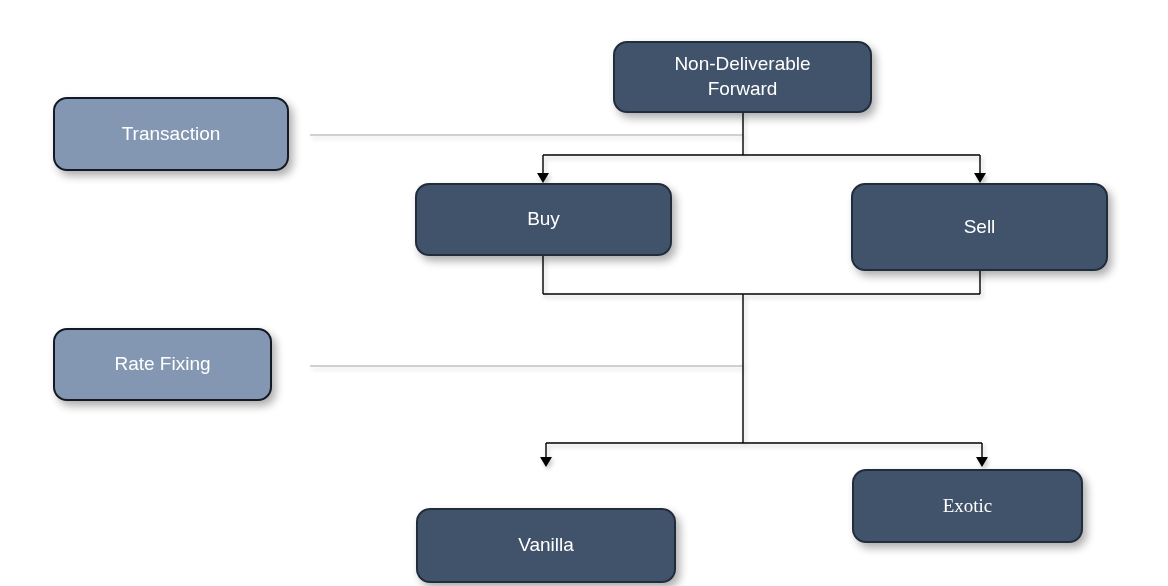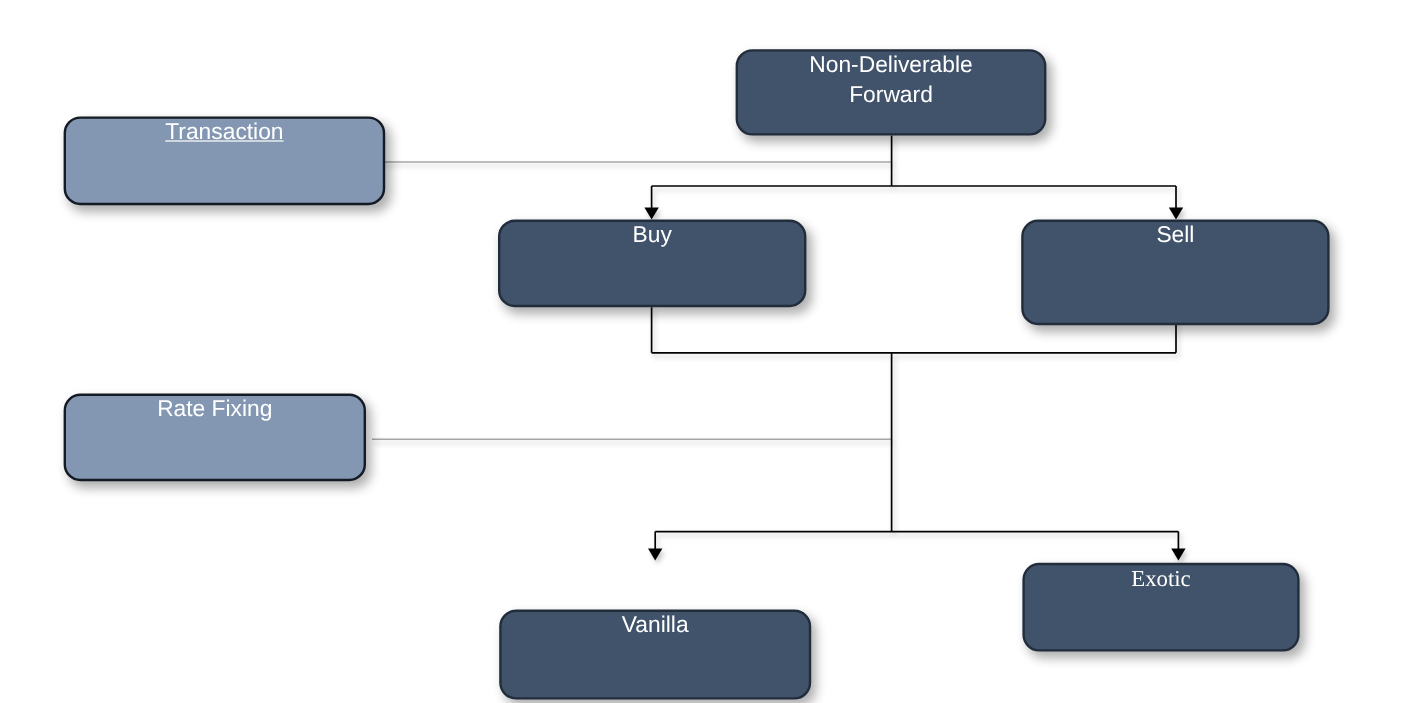--- a/index.html
+++ b/index.html
@@ -31,21 +31,21 @@
     stroke-width: 1.2;
     fill: none;
   }
   .arrowhead {
     fill: var(--connector_dark, #000000);
     stroke: none;
   }
   .node {
     position: absolute;
     display: flex;
-    align-items: flex-start;
+    align-items: center;
     justify-content: center;
     border-radius: 14px;
     color: var(--text_color, #ffffff);
     font-size: 19px;
     line-height: 1.3;
     text-align: center;
     box-shadow: 4px 5px 9px rgba(0,0,0,0.32);
     box-sizing: border-box;
   }
   .node.dark {
@@ -97,33 +97,33 @@
       <path class="line-dark" d="M982,443 L982,458"></path>
       <polygon class="arrowhead" points="540,457 552,457 546,467"></polygon>
       <polygon class="arrowhead" points="976,457 988,457 982,467"></polygon>
     </g>
   </svg>
 
   <div class="node dark wrap-narrow" style="left:613px; top:41px; width:259px; height:72px;">
     <span class="label">Non-Deliverable Forward</span>
   </div>
 
-  <div class="node light" style="left:53px; top:97px; width:268px; height:74px;text-decoration:underline;">
+  <div class="node light" style="left:53px; top:97px; width:236px; height:74px;">
     <span class="label">Transaction</span>
   </div>
 
   <div class="node dark" style="left:415px; top:183px; width:257px; height:73px;">
     <span class="label">Buy</span>
   </div>
 
   <div class="node dark" style="left:851px; top:183px; width:257px; height:88px;">
     <span class="label">Sell</span>
   </div>
 
-  <div class="node light" style="left:53px; top:328px; width:252px; height:73px;">
+  <div class="node light" style="left:53px; top:328px; width:219px; height:73px;">
     <span class="label">Rate Fixing</span>
   </div>
 
   <div class="node dark" style="left:416px; top:468px; width:260px; height:75px;margin-top:40px;">
     <span class="label">Vanilla</span>
   </div>
 
   <div class="node dark" style="left:852px; top:469px; width:231px; height:74px;font-family:Liberation Serif, serif;">
     <span class="label">Exotic</span>
   </div>

